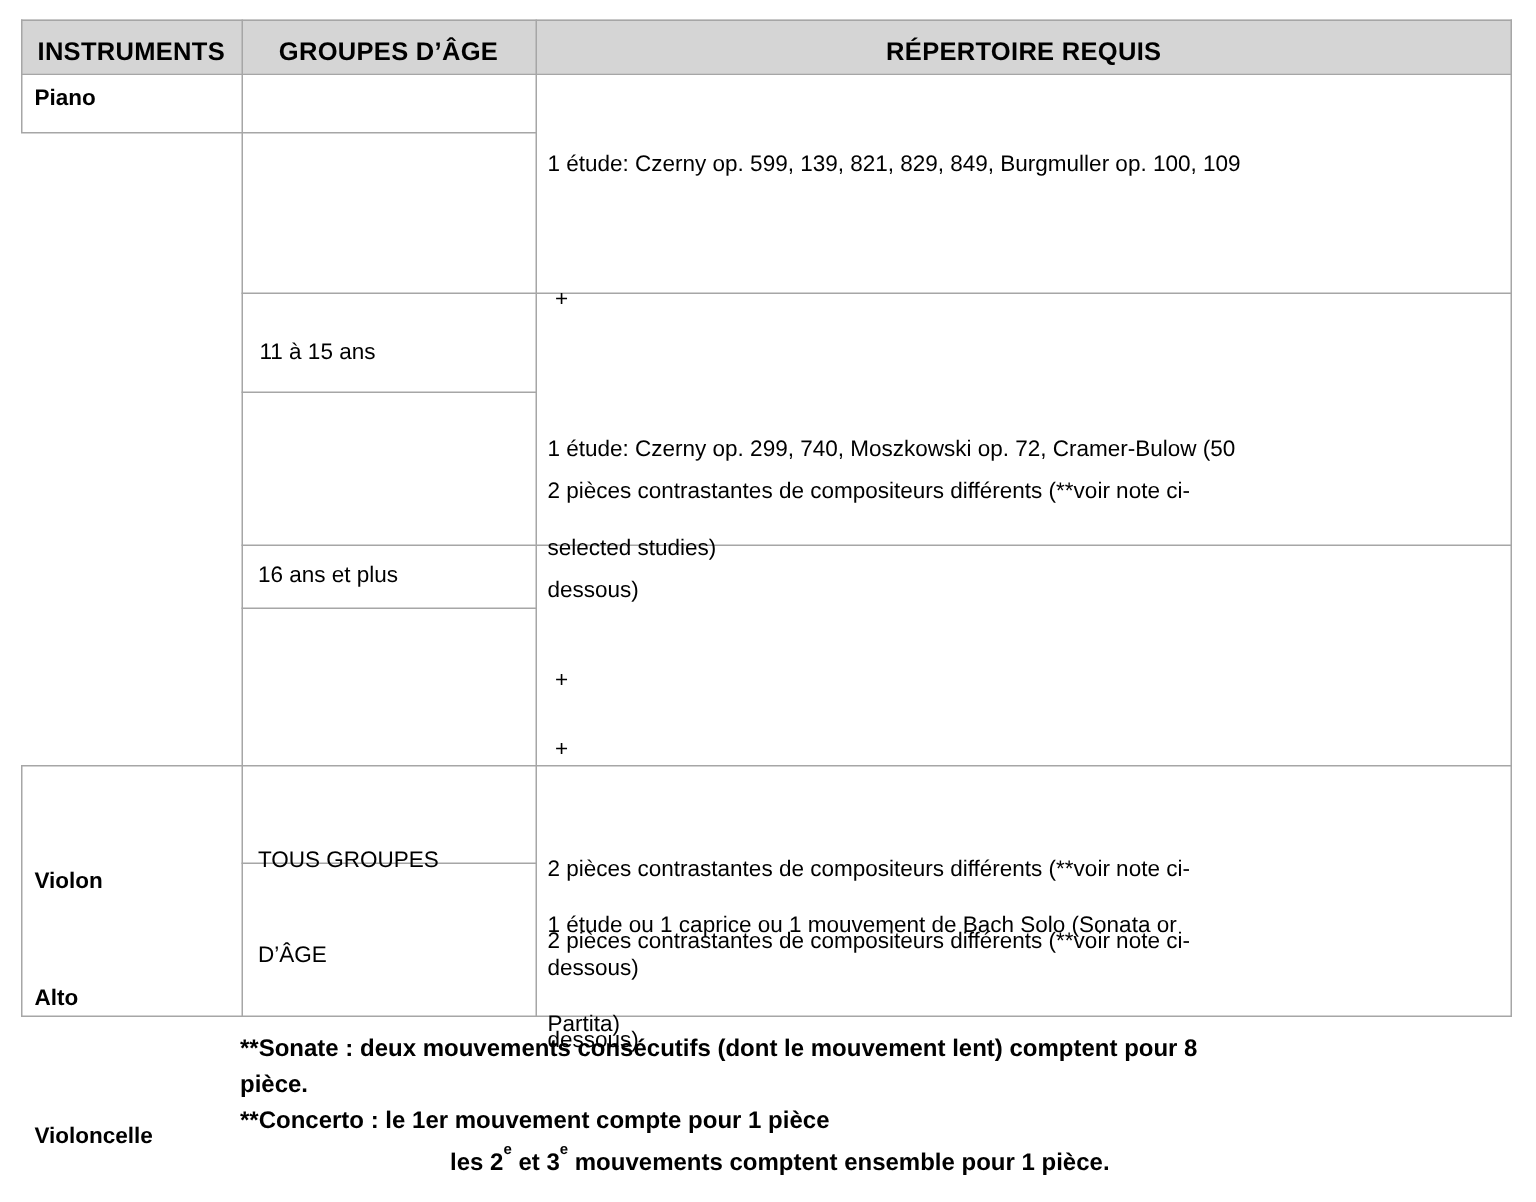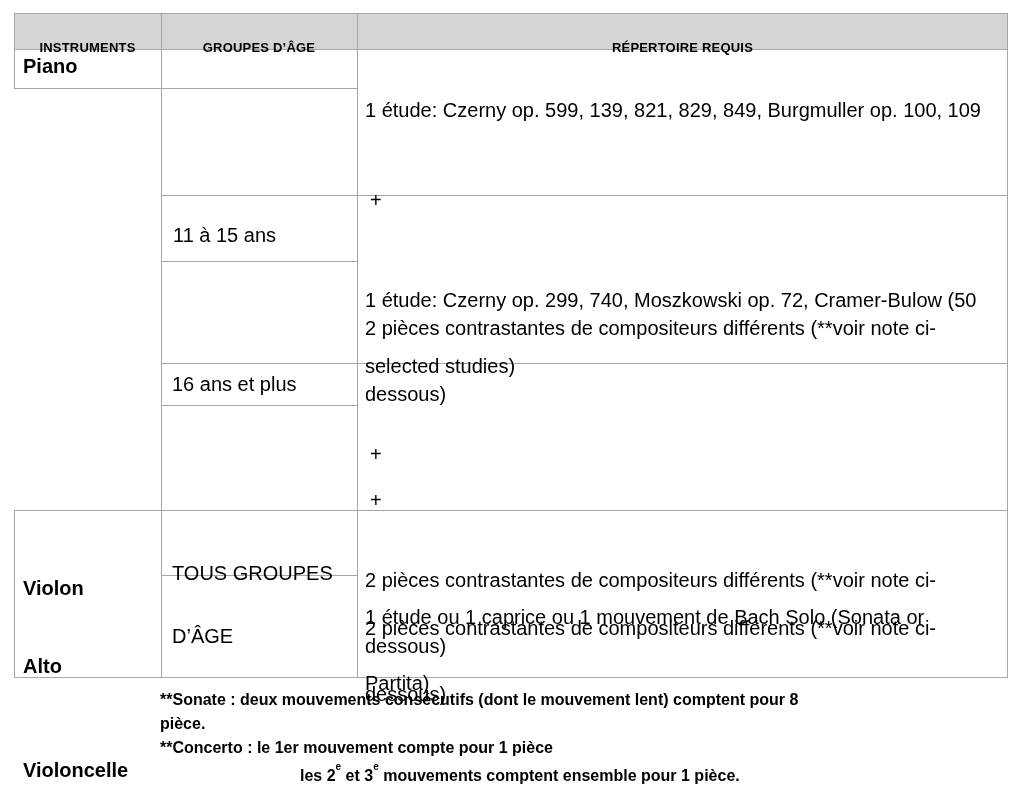--- a/index.html
+++ b/index.html
@@ -15,37 +15,37 @@
     background:var(--bg);
     font-family:"Liberation Sans", sans-serif;
     color:var(--text);
     overflow:hidden;
   }
   .tbl{position:absolute;left:14px;top:13px;width:994px;height:665px;}
   .gl{position:absolute;background:var(--border);z-index:2;}
   .gl.h{height:1px;}
   .gl.v{width:1px;}
   .hdr-bg{position:absolute;left:0;top:0;width:994px;height:36px;background:var(--header-bg);z-index:1;}
-  .cell{position:absolute;z-index:3;box-sizing:border-box;font-size:20px;line-height:16px;white-space:pre;}
+  .cell{position:absolute;z-index:3;box-sizing:border-box;font-size:15px;line-height:16px;white-space:pre;}
   .hcell{
-    position:absolute;top:16px;height:36px;z-index:3;
+    position:absolute;top:4px;height:36px;z-index:3;
     display:flex;align-items:center;justify-content:center;
-    font-size:13px;font-weight:bold;letter-spacing:0.2px;white-space:pre;
+    font-size:17px;font-weight:bold;letter-spacing:0.2px;white-space:pre;
   }
   .bold{font-weight:bold;}
   .rep{line-height:22px;}
   .rep .ln{white-space:pre;}
   .plus{margin-top:24px;padding-left:5px;}
   .pieces{margin-top:18px;}
   .rep.sp2 .plus{margin-top:28px;}
   .rep.sp2 .pieces{margin-top:16px;}
   .age2{padding:32px 0 0 12px;}
   .age4{line-height:21px;}
   .instr-alto{margin-top:30px;}
-  .instr-cello{margin-top:56px;}
+  .instr-cello{margin-top:44px;}
   .notes{
     position:absolute;left:160px;top:688px;width:852px;
     font-size:16px;font-weight:bold;line-height:24px;z-index:3;
   }
   .note-line{white-space:pre;}
   .note-indent{padding-left:140px;}
   sup.e{font-size:10px;position:relative;top:-5px;font-weight:bold;}
 </style>
 </head>
 <body>

